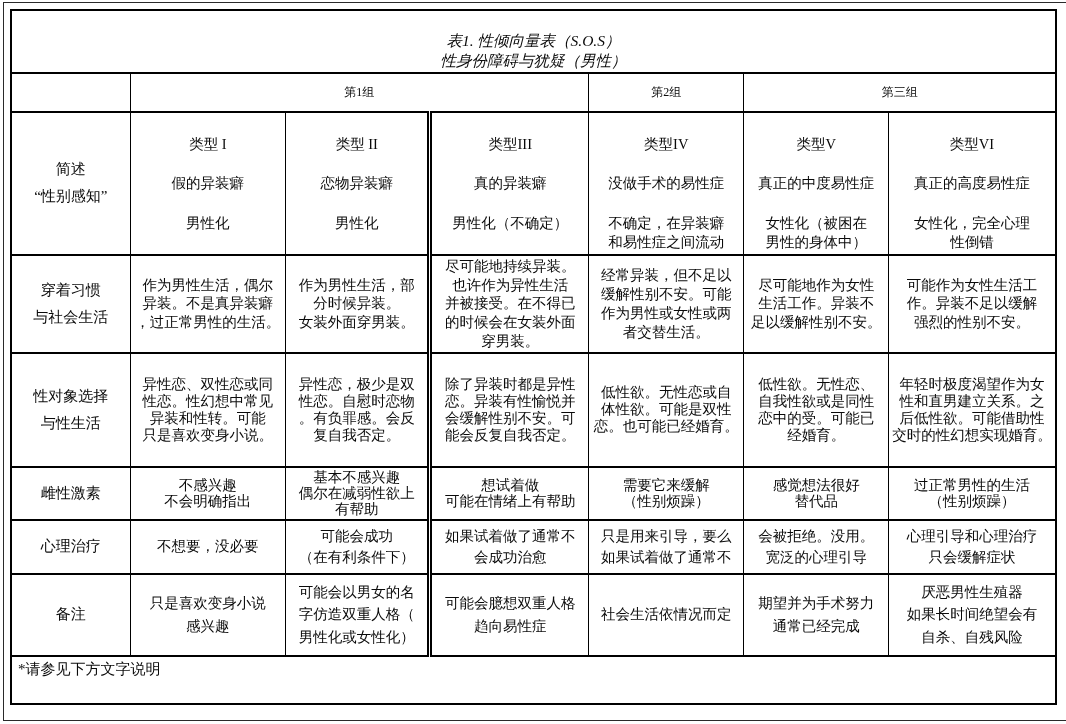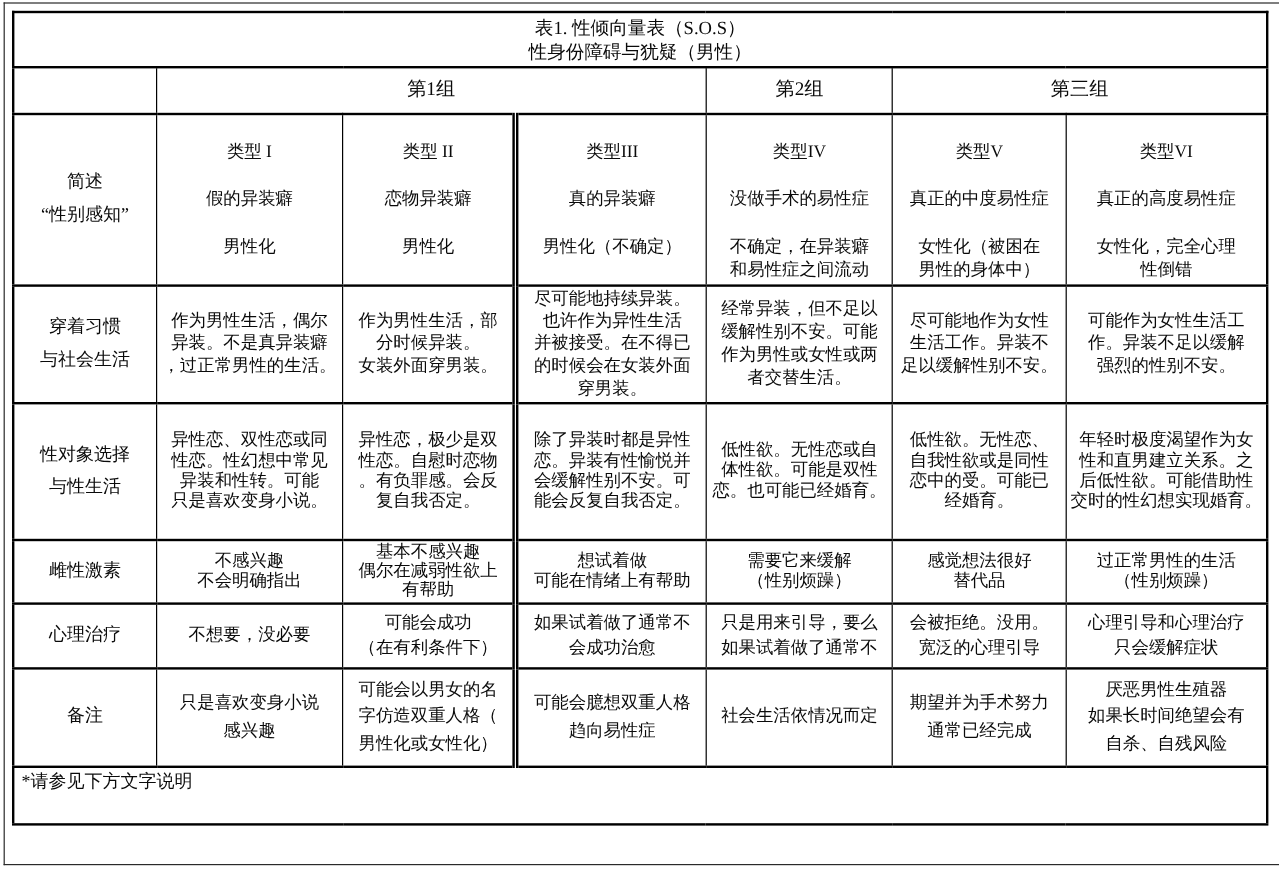--- a/index.html
+++ b/index.html
@@ -17,22 +17,22 @@
     position:absolute;top:9px;left:10px;width:1047px;
     border-collapse:collapse;table-layout:fixed;
     border:2px solid #000;background:#fff;
   }
   td,th{
     border:1px solid #000;border-bottom-width:2px;
     padding:1px 2px;text-align:center;vertical-align:middle;
     font-size:14.5px;font-weight:normal;line-height:1.3;
     white-space:pre-line;overflow:hidden;
   }
-  .tr-title td{height:38px;font-size:15.5px;line-height:1.3;padding-top:3px}
-  .tr-group td{height:35px;font-size:16px}
+  .tr-title td{height:38px;font-style:italic;font-size:15.5px;line-height:1.3;padding-top:20px}
+  .tr-group td{height:35px;font-size:12px}
   .tr-r0 td{height:116px;vertical-align:top;line-height:1.35;padding-top:22px}
   .tr-r0 th{vertical-align:middle}
   .tr-r1 td{height:90px;line-height:1.3}
   .tr-r2 td{height:110px;line-height:1.17}
   .tr-r3 td{height:22px}
   .tr-r4 td{height:53px;line-height:1.4}
   .tr-r5 td{height:46px;line-height:1.12}
   .tr-r6 td{height:50px;line-height:1.4}
   .tr-r7 td{height:78px;line-height:1.55}
   th.rl{line-height:1.8;font-size:15px}

